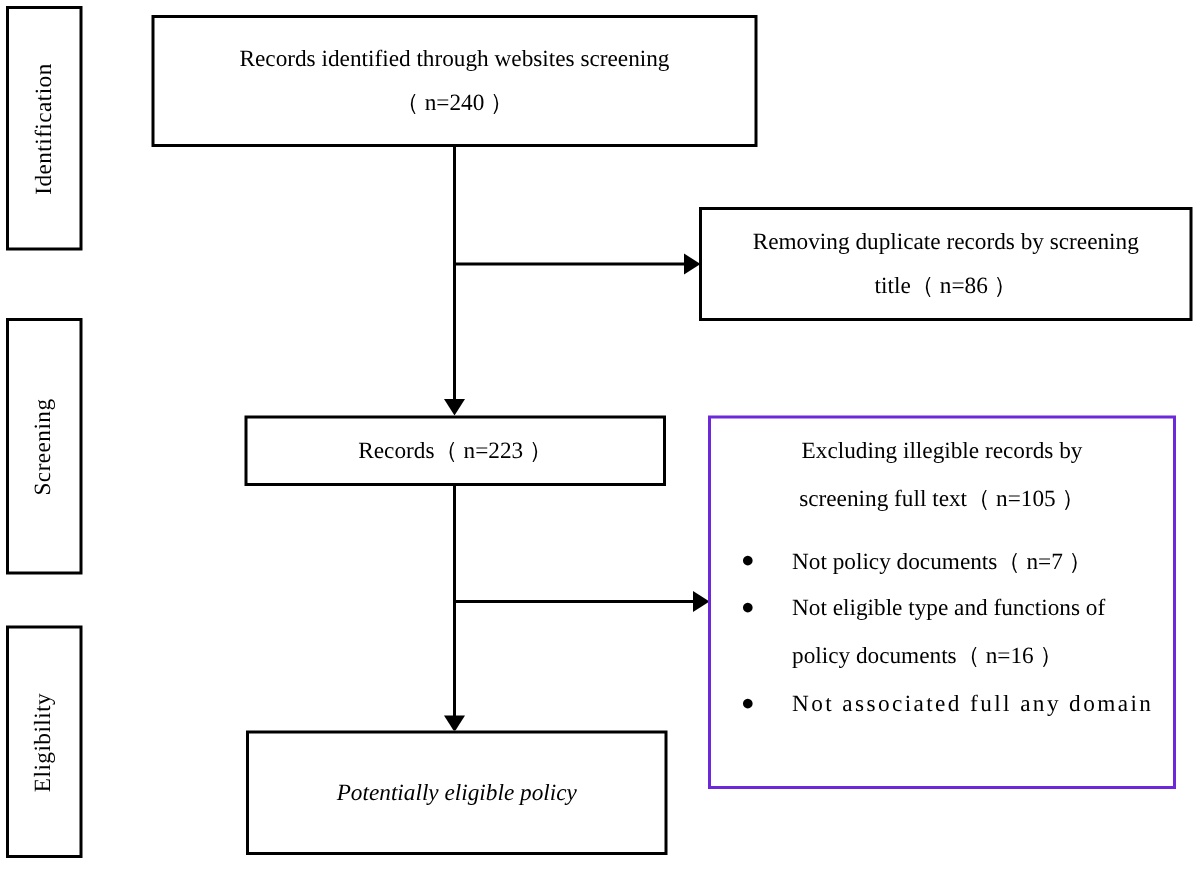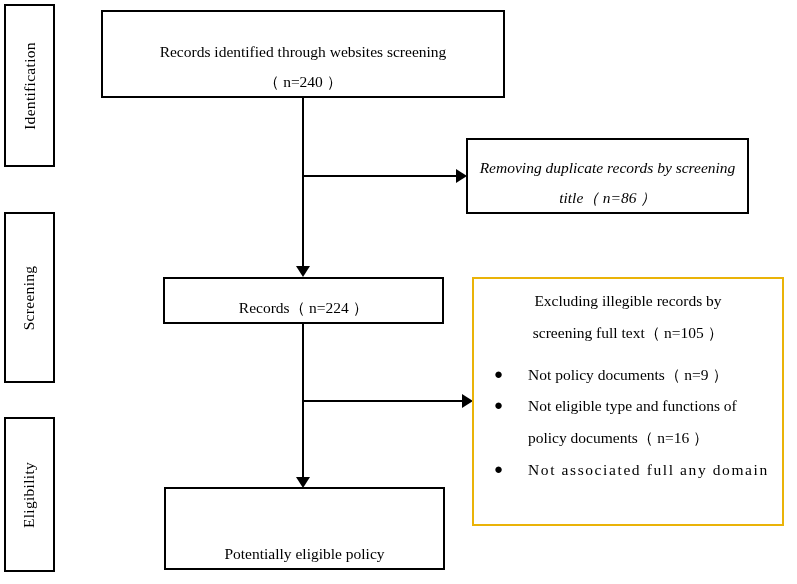--- a/index.html
+++ b/index.html
@@ -19,21 +19,21 @@
     overflow: hidden;
   }
   .box {
     position: absolute;
     box-sizing: border-box;
     border: 2px solid #000000;
     background: #ffffff;
     display: flex;
     flex-direction: column;
     align-items: center;
-    justify-content: flex-end;
+    justify-content: center;
     text-align: center;
     font-size: 15.5px;
     line-height: 1.9;
   }
   .box .line {
     display: block;
     white-space: nowrap;
   }
 
   
@@ -79,21 +79,21 @@
     height: 0;
     border-top: 7px solid transparent;
     border-bottom: 7px solid transparent;
     border-left: 11px solid #000000;
   }
 
   
   .exclusion-box {
     position: absolute;
     box-sizing: border-box;
-    border: 2px solid #eab308;
+    border: 2px solid #6d28d9;
     background: #ffffff;
     font-size: 15.5px;
     padding: 6px 10px 4px 10px;
   }
   .exclusion-head {
     text-align: center;
     line-height: 2.05;
   }
   .exclusion-head .line {
     display: block;
@@ -153,44 +153,44 @@
   <div class="arrow-down" style="left:296px; top:477px;"></div>
 
   <div class="hline" style="left:302px; top:400px; width:162px;"></div>
   <div class="arrow-right" style="left:462px; top:394px;"></div>
 
   <div class="box" style="left:101px; top:10px; width:404px; height:88px;">
     <span class="line">Records identified through websites screening</span>
     <span class="line">（ n=240 ）</span>
   </div>
 
-  <div class="box" style="left:466px; top:138px; width:283px; height:76px;font-style:italic;">
+  <div class="box" style="left:466px; top:138px; width:329px; height:76px;">
     <span class="line">Removing duplicate records by screening</span>
     <span class="line">title（ n=86 ）</span>
   </div>
 
   <div class="box" style="left:163px; top:277px; width:281px; height:47px;">
-    <span class="line">Records（ n=224 ）</span>
-  </div>
-
-  <div class="box" style="left:164px; top:487px; width:281px; height:83px;">
+    <span class="line">Records（ n=223 ）</span>
+  </div>
+
+  <div class="box" style="left:164px; top:487px; width:281px; height:83px;font-style:italic;">
     <span class="line">Potentially eligible policy</span>
   </div>
 
   <div class="exclusion-box" style="left:472px; top:277px; width:312px; height:249px;">
     <div class="exclusion-head">
       <span class="line">Excluding illegible records by</span>
       <span class="line">screening full text（ n=105 ）</span>
     </div>
     <div class="bullets">
 
       <div class="bullet-row">
         <span class="bullet-dot">●</span>
         <span class="bullet-text">
-          <span class="line">Not policy documents（ n=9 ）</span>
+          <span class="line">Not policy documents（ n=7 ）</span>
         </span>
       </div>
 
       <div class="bullet-row">
         <span class="bullet-dot">●</span>
         <span class="bullet-text">
           <span class="line">Not eligible type and functions of</span>
           <span class="line">policy documents（ n=16 ）</span>
         </span>
       </div>

